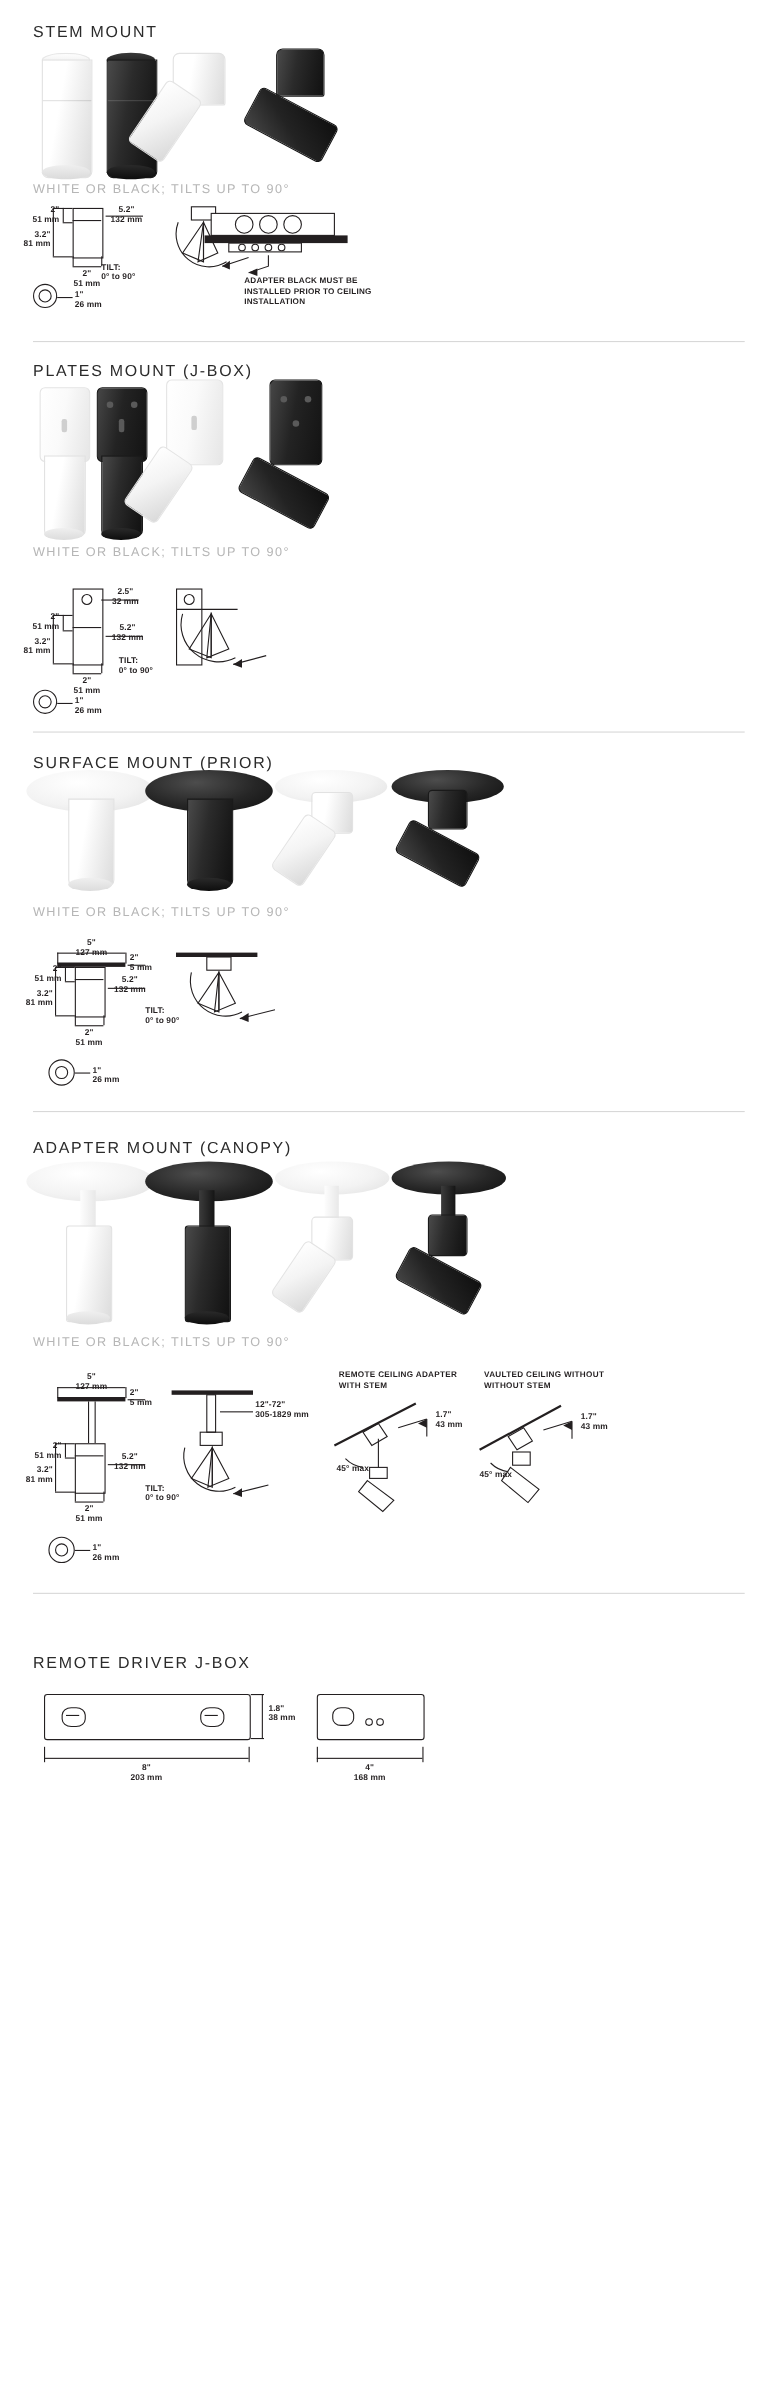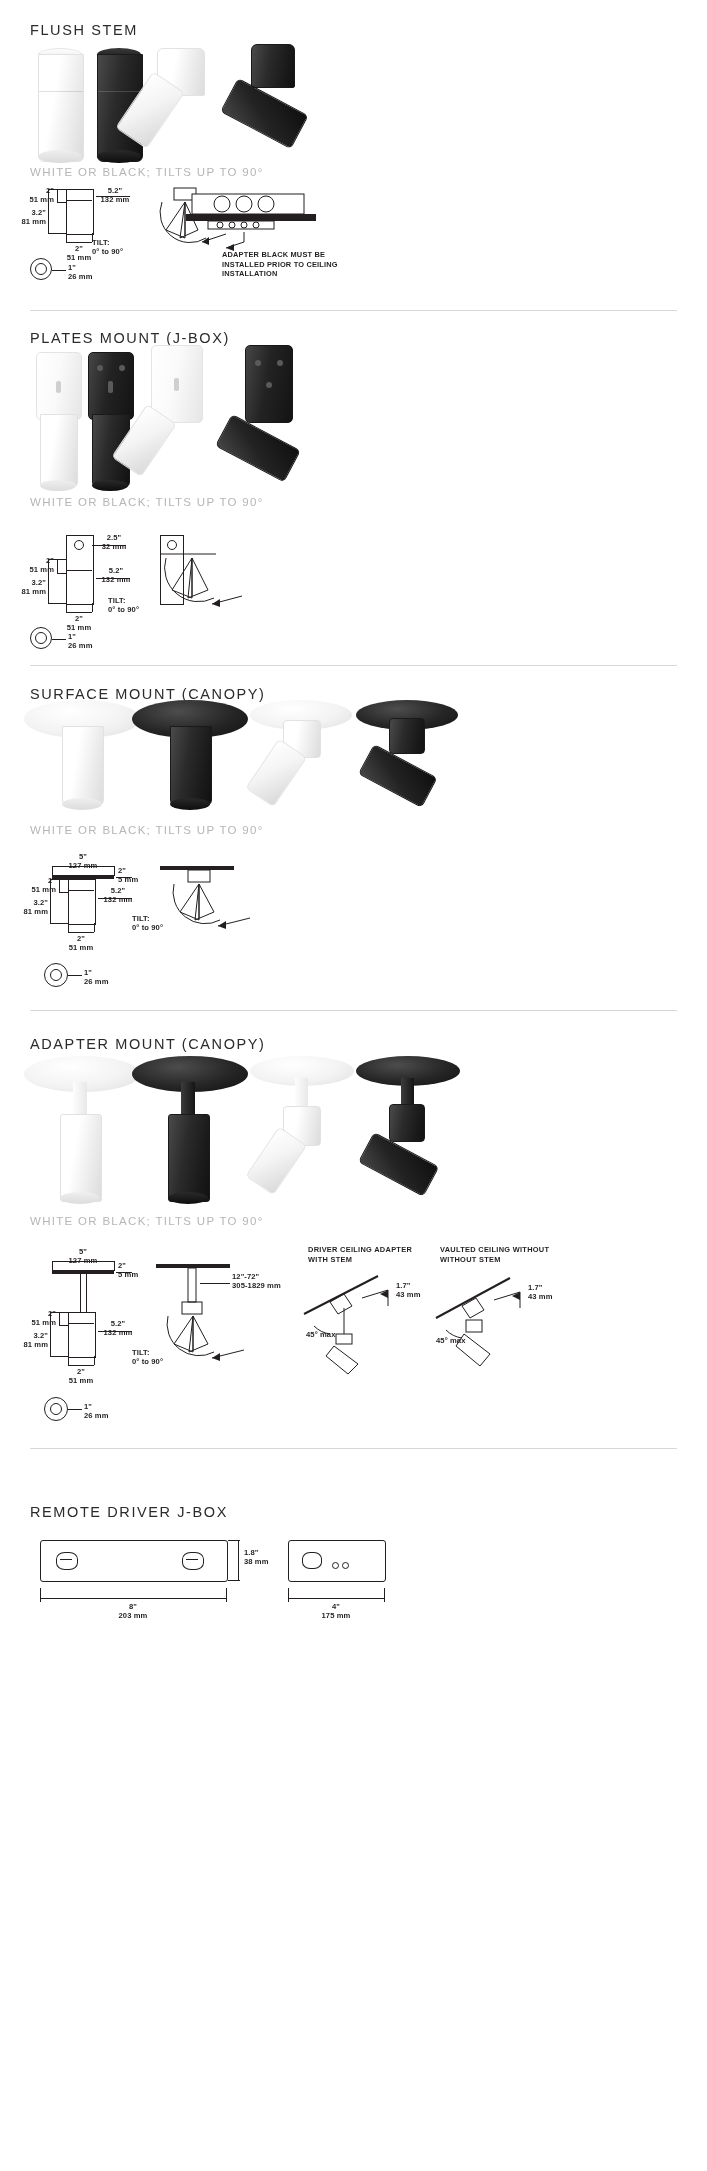--- a/index.html
+++ b/index.html
@@ -107,21 +107,21 @@
     color:#231f20;
   }
   .solidblk{position:absolute;background:#231f20;}
   svg{display:block;overflow:visible;}
 </style>
 </head>
 <body>
 
 <div class="page">
 
-  <div class="sec-title" style="left:30px;top:22px;">FLUSH STEM</div>
+  <div class="sec-title" style="left:30px;top:22px;">STEM MOUNT</div>
 
   <div class="render">
 
     <div class="ell white" style="left:38px;top:48px;width:44px;height:13px;box-shadow:0 0 0 1px #e6e6e6 inset;"></div>
     <div class="cyl white" style="left:38px;top:54px;width:44px;height:106px;border-radius:0 0 6px 6px;">
       <div class="capline" style="top:36px;"></div>
     </div>
     <div class="ell white" style="left:38px;top:150px;width:44px;height:13px;background:linear-gradient(180deg,#efefef,#dadada);"></div>
 
     <div class="ell black" style="left:97px;top:48px;width:44px;height:13px;"></div>
@@ -304,21 +304,21 @@
       <path d="M54 52 l8 -5 l0 8 z" fill="#231f20"></path>
     </svg>
     <div class="dim" style="left:108px;top:596px;">
       <span>TILT:</span><br>
       <span>0° to 90°</span>
     </div>
   </div>
 
   <div class="sec-rule" style="top:665px;"></div>
 
-  <div class="sec-title" style="left:30px;top:686px;">SURFACE MOUNT (CANOPY)</div>
+  <div class="sec-title" style="left:30px;top:686px;">SURFACE MOUNT (PRIOR)</div>
 
   <div class="render">
 
     <div class="disc white" style="left:24px;top:700px;width:116px;height:38px;"></div>
     <div class="cyl white" style="left:62px;top:726px;width:40px;height:78px;border-radius:0 0 6px 6px;"></div>
     <div class="ell white" style="left:62px;top:798px;width:40px;height:12px;background:linear-gradient(180deg,#efefef,#dcdcdc);"></div>
 
     <div class="disc black" style="left:132px;top:700px;width:116px;height:38px;"></div>
     <div class="cyl black" style="left:170px;top:726px;width:40px;height:78px;border-radius:0 0 6px 6px;"></div>
     <div class="ell black" style="left:170px;top:798px;width:40px;height:12px;background:linear-gradient(180deg,#2a2a2a,#0d0d0d);"></div>
@@ -500,21 +500,21 @@
     </div>
 
     <div class="circ" style="left:44px;top:1397px;width:22px;height:22px;"></div>
     <div class="circ" style="left:50px;top:1403px;width:10px;height:10px;"></div>
     <div class="ln lnh" style="left:68px;top:1409px;width:14px;"></div>
     <div class="dim" style="left:84px;top:1402px;">
       <span>1"</span><br>
       <span>26 mm</span>
     </div>
 
-    <div class="tinylabel" style="left:308px;top:1245px;width:120px;">DRIVER CEILING ADAPTER WITH STEM</div>
+    <div class="tinylabel" style="left:308px;top:1245px;width:120px;">REMOTE CEILING ADAPTER WITH STEM</div>
     <svg style="position:absolute;left:300px;top:1268px;" width="140" height="110">
       <path d="M4 46 L78 8" stroke="#231f20" stroke-width="2" fill="none"></path>
       <path d="M30 34 L44 26 L52 38 L38 46 Z" fill="none" stroke="#231f20" stroke-width="1"></path>
       <path d="M44 40 L44 66" stroke="#231f20" stroke-width="1" fill="none"></path>
       <rect x="36" y="66" width="16" height="10" fill="none" stroke="#231f20" stroke-width="1"></rect>
       <path d="M34 78 L58 96 L48 106 L26 88 Z" fill="none" stroke="#231f20" stroke-width="1"></path>
       <path d="M14 58 A28 28 0 0 0 30 66" fill="none" stroke="#231f20" stroke-width="1"></path>
       <path d="M62 30 L88 22" stroke="#231f20" stroke-width="1" fill="none"></path>
       <path d="M88 22 L88 38" stroke="#231f20" stroke-width="1" fill="none"></path>
       <path d="M80 26 l8 -4 l0 8 z" fill="#231f20"></path>
@@ -574,17 +574,17 @@
     <div class="box" style="left:288px;top:1540px;width:96px;height:40px;border-radius:3px;"></div>
     <div class="circ" style="left:302px;top:1552px;width:18px;height:15px;border-radius:40%;"></div>
     <div class="circ" style="left:332px;top:1562px;width:5px;height:5px;"></div>
     <div class="circ" style="left:342px;top:1562px;width:5px;height:5px;"></div>
 
     <div class="ln lnh" style="left:288px;top:1598px;width:96px;"></div>
     <div class="ln lnv" style="left:288px;top:1588px;height:14px;"></div>
     <div class="ln lnv" style="left:384px;top:1588px;height:14px;"></div>
     <div class="dim c" style="left:311px;top:1602px;width:50px;">
       <span>4"</span><br>
-      <span>175 mm</span>
+      <span>168 mm</span>
     </div>
   </div>
 
 </div>
 
 </body></html>

